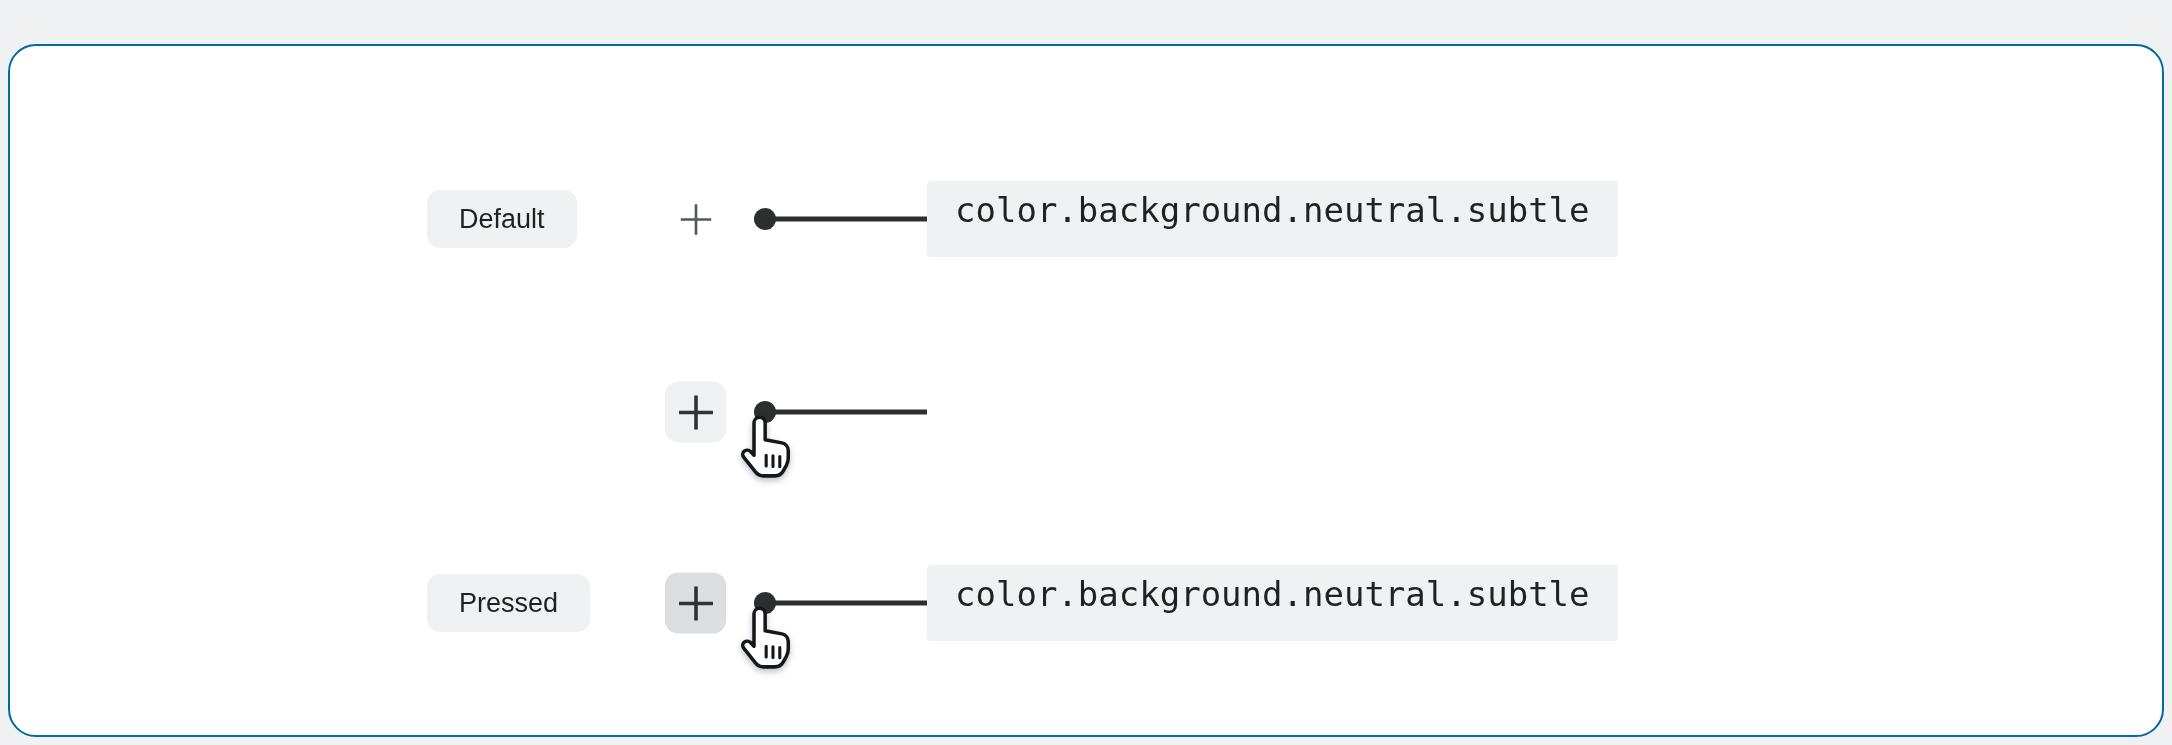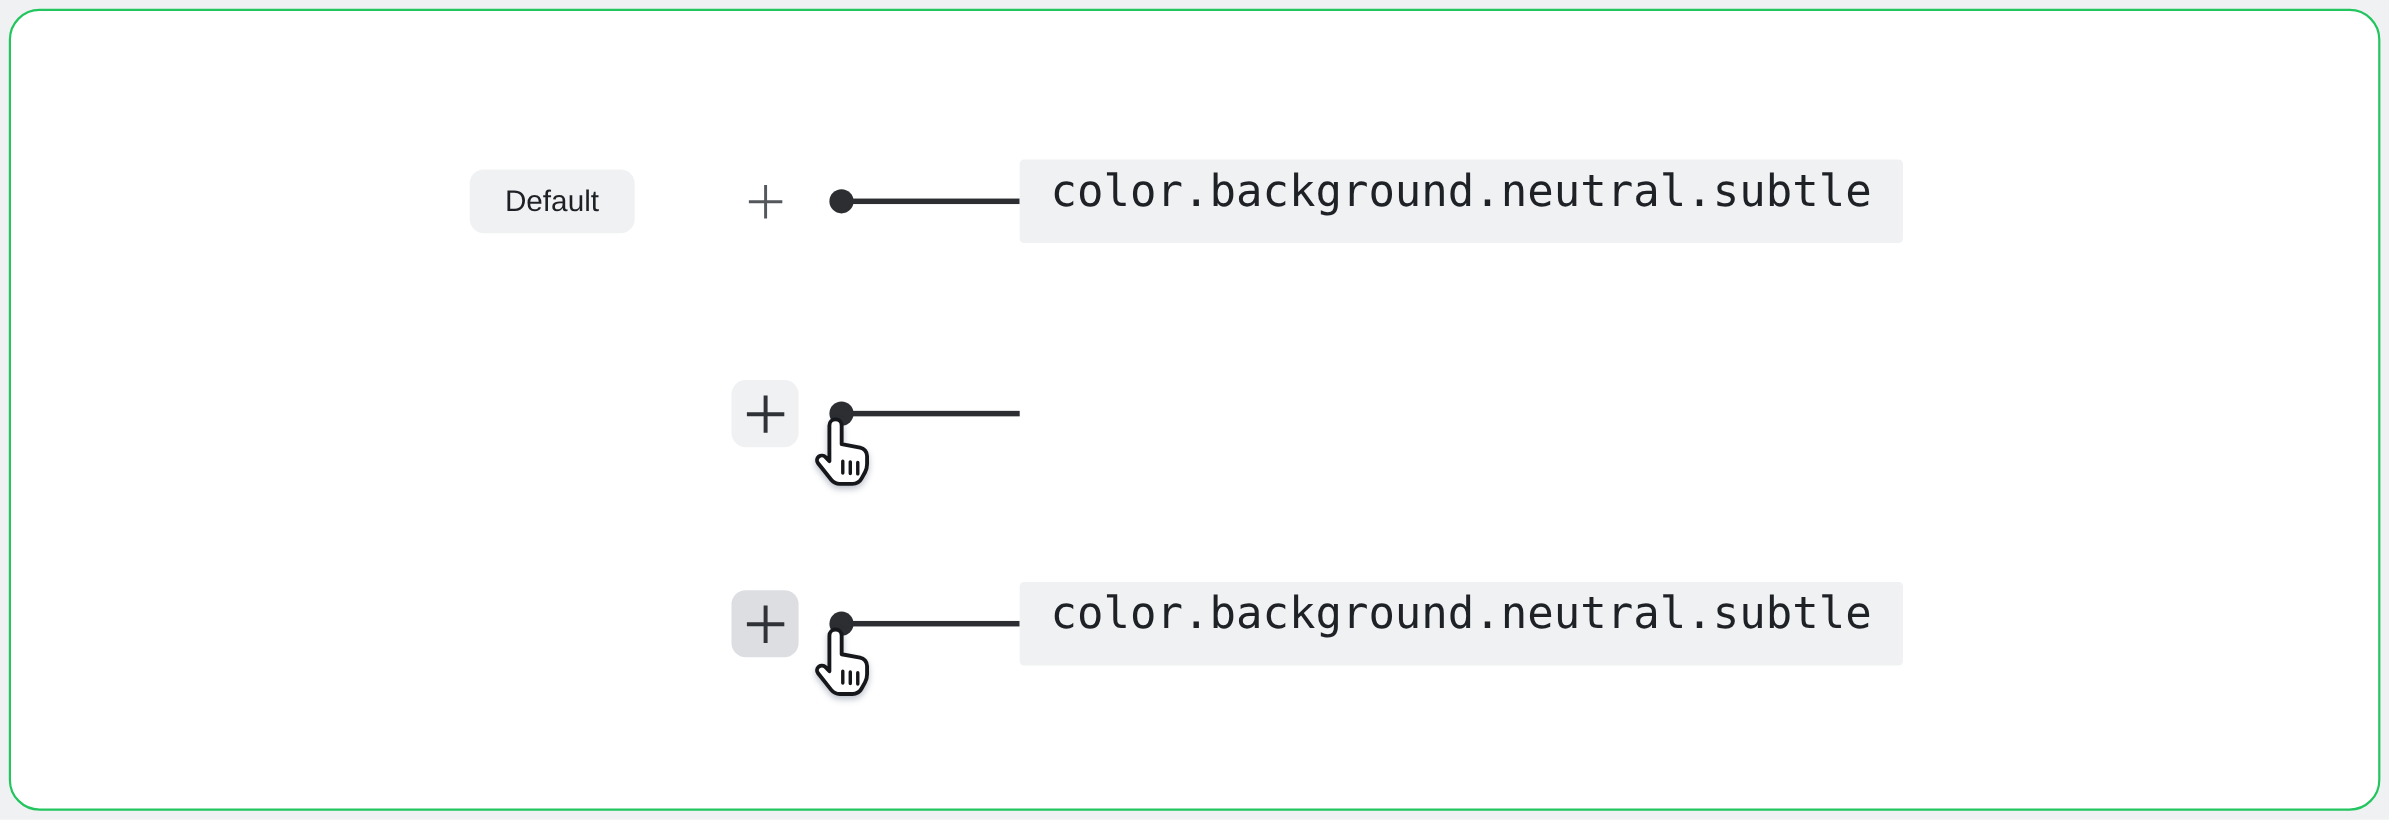--- a/index.html
+++ b/index.html
@@ -1,17 +1,17 @@
 <!DOCTYPE html>
 <html><head>
 <meta charset="utf-8">
 <style>
   html,body{margin:0;padding:0;background:#f0f1f3;}
   .canvas{position:relative;width:2172px;height:745px;font-family:"Liberation Sans",sans-serif;}
-  .card{position:absolute;inset:8px;background:#ffffff;border:2px solid #22c55e;border-radius:28px;}
+  .card{position:absolute;inset:8px;background:#ffffff;border:2px solid #0369a1;border-radius:28px;margin-top:36px;}
 
   .row{position:absolute;left:417px;right:0;height:62px;}
   .row-1{top:142px;} .row-2{top:335px;} .row-3{top:526px;}
 
   .state-chip{
     position:absolute;left:0;top:50%;transform:translateY(-50%);
     height:58px;line-height:58px;padding:0 32px;
     background:#f0f1f2;border-radius:13px;
     font-size:27px;color:#1d2025;white-space:nowrap;
   }
@@ -31,21 +31,21 @@
   .plus-btn.hovered svg path, .plus-btn.pressed svg path{stroke-width:3.6;}
 
   .connector{position:absolute;left:327px;top:50%;transform:translateY(-50%);width:173px;height:22px;}
   .dot{position:absolute;left:0;top:0;width:22px;height:22px;border-radius:50%;background:#2c2e32;}
   .line{position:absolute;left:11px;right:0;top:50%;transform:translateY(-50%);height:5px;background:#2c2e32;}
 
   .token-chip{
     position:absolute;left:500px;top:50%;transform:translateY(-50%);
     height:76px;line-height:58px;padding:0 28px;
     background:#f0f1f2;border-radius:4px;
-    font-family:"DejaVu Sans Mono",monospace;font-size:40px;color:#1e2126;white-space:nowrap;
+    font-family:"DejaVu Sans Mono",monospace;font-size:34px;color:#1e2126;white-space:nowrap;
   }
 
   .cursor{
     position:absolute;left:311px;top:33px;width:58px;height:66px;
     filter:drop-shadow(0 3px 3px rgba(9,30,66,.28));
     pointer-events:none;
   }
   .cursor svg{width:100%;height:100%;display:block;}
 </style>
 </head>
@@ -80,20 +80,21 @@
       </div>
       <div class="cursor">
         <svg viewBox="0 0 28 32">
           <path d="M10.4 1.6 C11.9 1.6 13.1 2.8 13.1 4.3 L13.1 12.5 L21.2 14 C23 14.3 24.3 15.9 24.3 17.7 L24.3 21.3 C24.3 22.6 24 23.8 23.4 24.9 L21.9 27.6 C21.1 29.1 19.5 30 17.8 30 L12.3 30 C10.8 30 9.4 29.3 8.5 28.2 L2.7 20.9 C2 20 2.1 18.7 3 18 C3.9 17.3 5.2 17.4 6 18.2 L7.7 20 L7.7 4.3 C7.7 2.8 8.9 1.6 10.4 1.6 Z" fill="#ffffff" stroke="#15171a" stroke-width="1.7" stroke-linejoin="round"></path>
           <path d="M13.6 20 L13.6 25.2 M16.9 20.3 L16.9 25.4 M20.2 20.6 L20.2 25.6" fill="none" stroke="#15171a" stroke-width="1.5" stroke-linecap="round"></path>
         </svg>
       </div>
     </div>
 
     <div class="row row-3">
+      <div class="state-chip">Pressed</div>
       <button class="plus-btn pressed" aria-label="Add">
         <svg viewBox="0 0 38 38">
           <path d="M19 2 V36 M2 19 H36"></path>
         </svg>
       </button>
       <div class="connector">
         <span class="dot"></span>
         <span class="line"></span>
       </div>
       <div class="token-chip">color.background.neutral.subtle</div>

